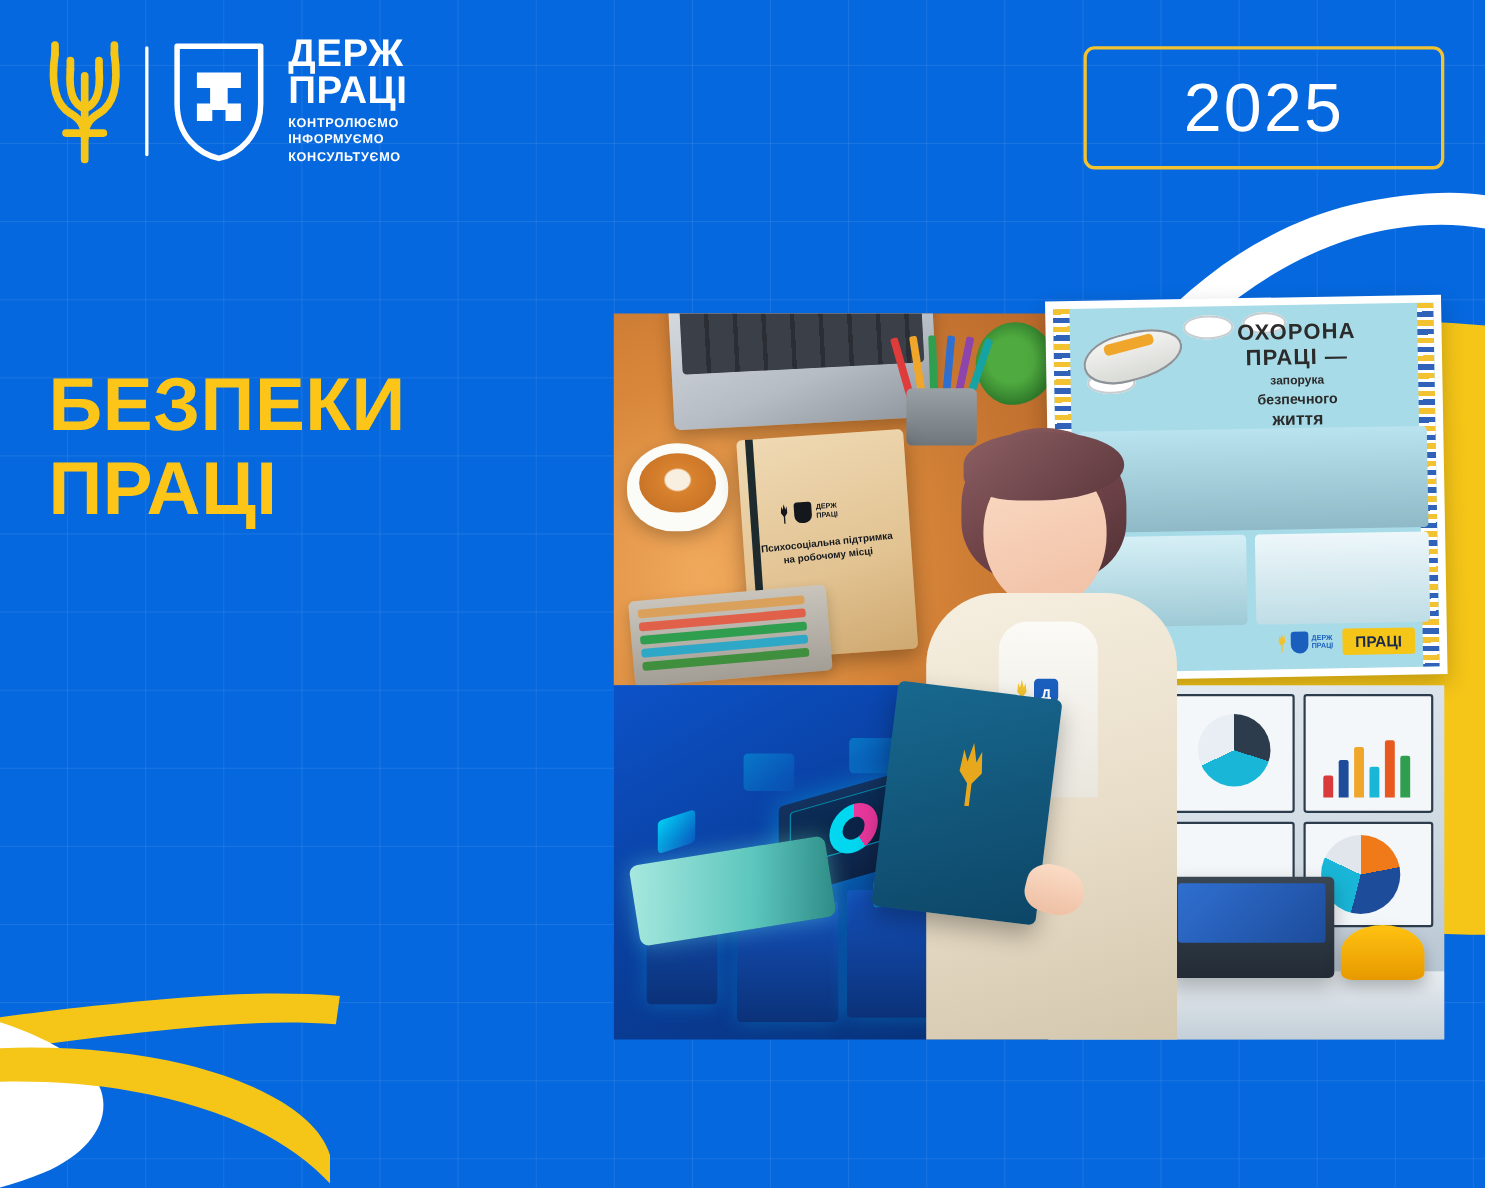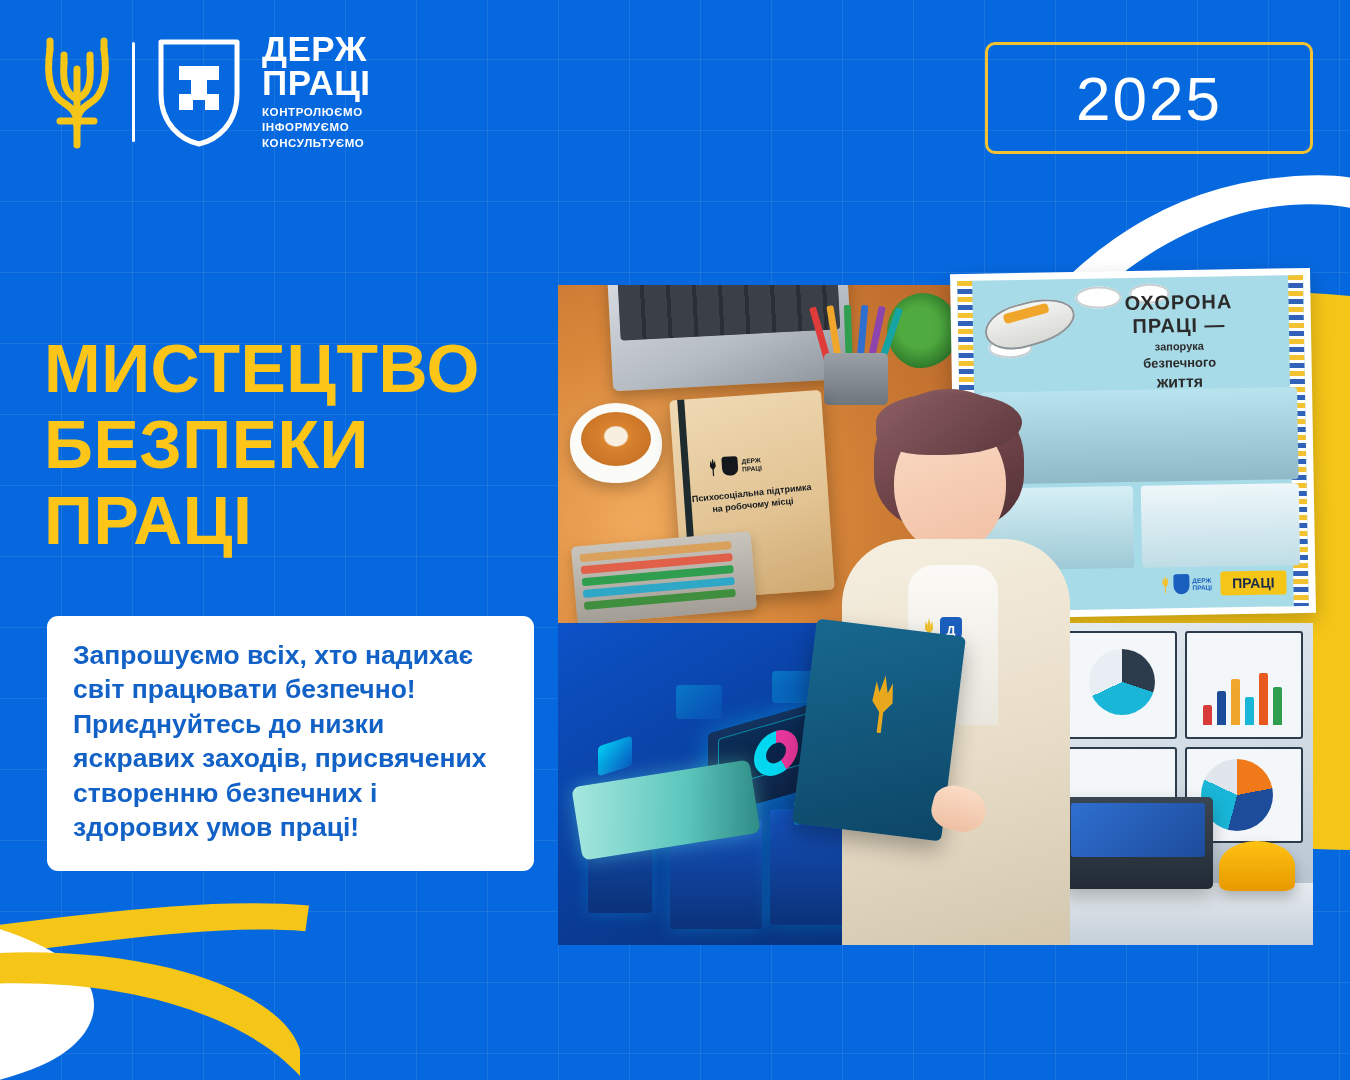--- a/index.html
+++ b/index.html
@@ -483,28 +483,24 @@
         <div>КОНСУЛЬТУЄМО</div>
       </div>
     </div>
   </div>
 
   <div class="year-badge">
     <span>2025</span>
   </div>
 
   <div class="headline">
-    <div>МИСТЕЦТВО</div>
     <div>БЕЗПЕКИ</div>
     <div>ПРАЦІ</div>
   </div>
 
-  <div class="invite-card">
-    <p>Запрошуємо всіх, хто надихає світ працювати безпечно! Приєднуйтесь до низки яскравих заходів, присвячених створенню безпечних і здорових умов праці!</p>
-  </div>
 
   <div class="collage">
 
     <div class="tile tile-desk">
       <div class="desk-laptop"></div>
       <div class="desk-plant"></div>
 
       <div class="desk-pencils">
         <i style="left:8px;  background:#e03b3b; transform:rotate(-16deg);"></i>
         <i style="left:18px; background:#f0a62a; transform:rotate(-9deg);"></i>

